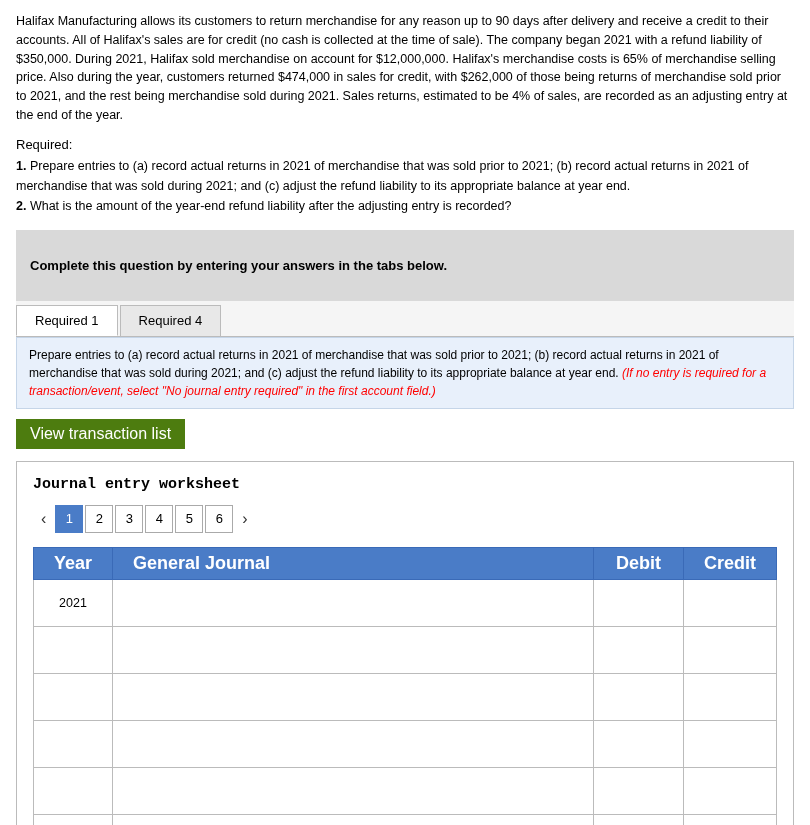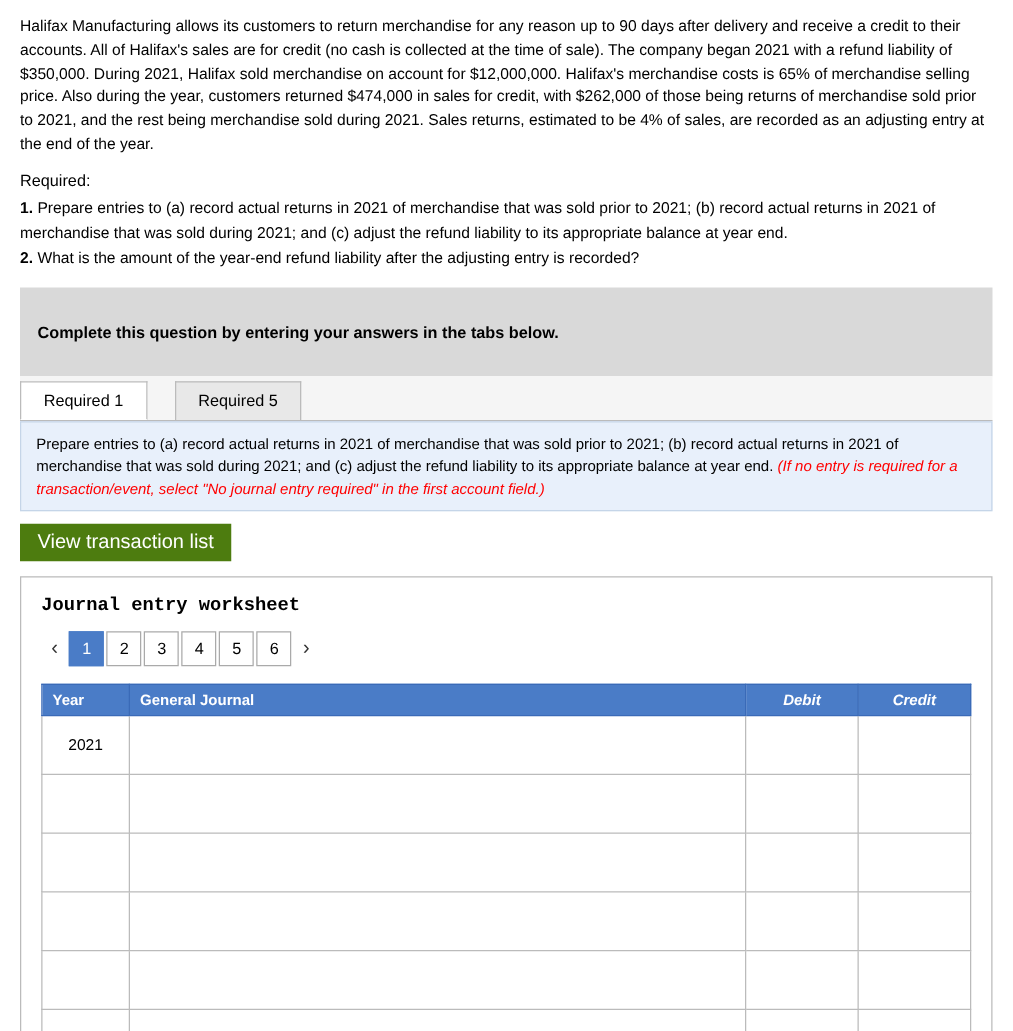--- a/index.html
+++ b/index.html
@@ -35,21 +35,20 @@
       padding: 28px 14px;
       font-size: 13px;
       font-weight: bold;
       margin-bottom: 0;
     }
     .tabs-row {
       display: flex;
       border-bottom: 1px solid #bbb;
       margin-bottom: 0;
       background: #f5f5f5;
-      gap: 20px;
     }
     .tab {
       padding: 7px 18px;
       border: 1px solid #bbb;
       border-bottom: none;
       cursor: pointer;
       font-size: 13px;
       background: #f5f5f5;
       margin-right: 2px;
       margin-top: 4px;
@@ -138,28 +137,27 @@
       margin-bottom: 6px;
     }
     .journal-table {
       width: 100%;
       border-collapse: collapse;
       margin-bottom: 12px;
     }
     .journal-table th {
       background: #4a7cc7;
       color: #fff;
-      padding: 5px 8px;
-      font-size: 12px;
+      padding: 5px 20px;
+      font-size: 18px;
       border: 1px solid #3a6ab7;
       text-align: left;
     }
     .journal-table th.center {
       text-align: center;
-      font-style: italic;
     }
     .journal-table td {
       border: 1px solid #bbb;
       padding: 16px 6px;
       height: 26px;
       font-size: 12.5px;
     }
     .journal-table td input {
       width: 100%;
       border: none;
@@ -222,21 +220,21 @@
     <span>What is the amount of the year-end refund liability after the adjusting entry is recorded?</span>
   </div>
 </div>
 
 
 <div class="complete-bar">Complete this question by entering your answers in the tabs below.</div>
 
 
 <div class="tabs-row">
   <div class="tab active">Required 1</div>
-  <div class="tab">Required 5</div>
+  <div class="tab">Required 4</div>
 </div>
 
 
 <div class="info-box">
   <span>Prepare entries to (a) record actual returns in 2021 of merchandise that was sold prior to 2021; (b) record actual returns in 2021 of merchandise that was sold during 2021; and (c) adjust the refund liability to its appropriate balance at year end.</span>
   <span class="red">(If no entry is required for a transaction/event, select "No journal entry required" in the first account field.)</span>
 </div>
 
 
 <button class="view-transaction-btn">View transaction list</button>

